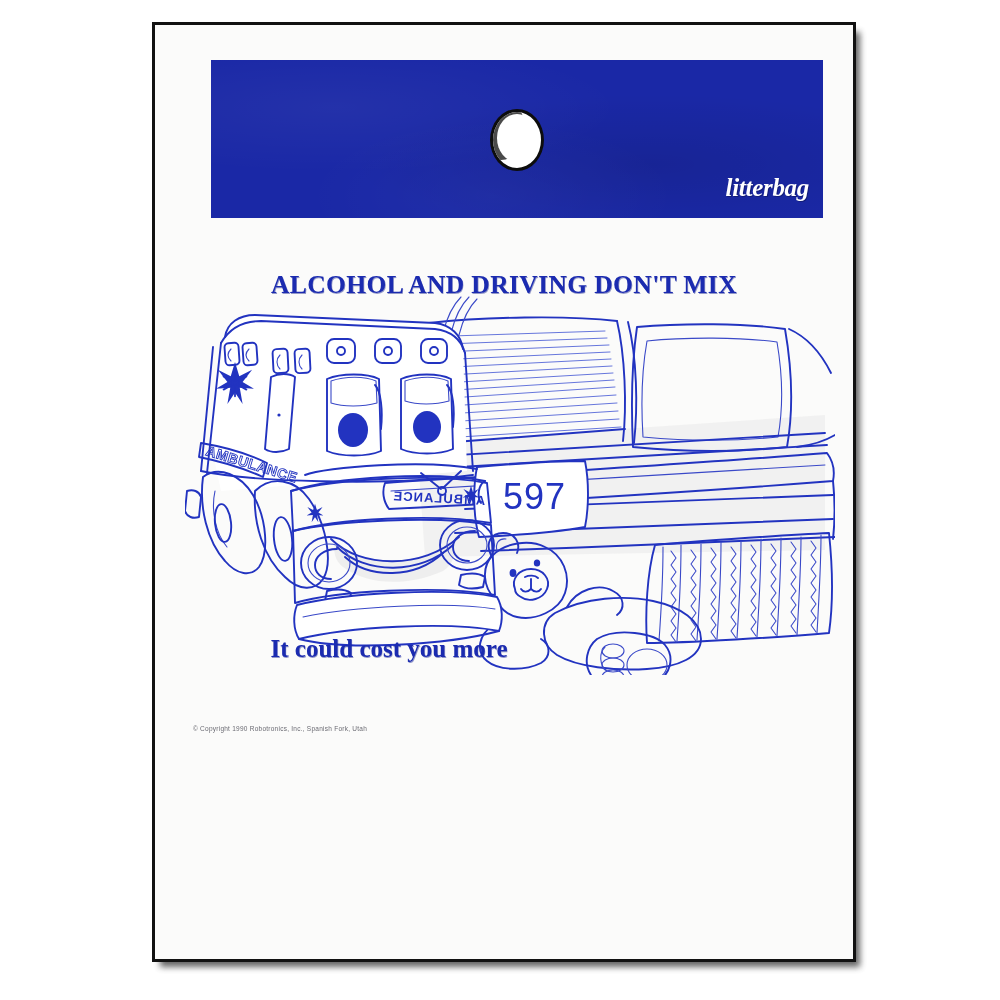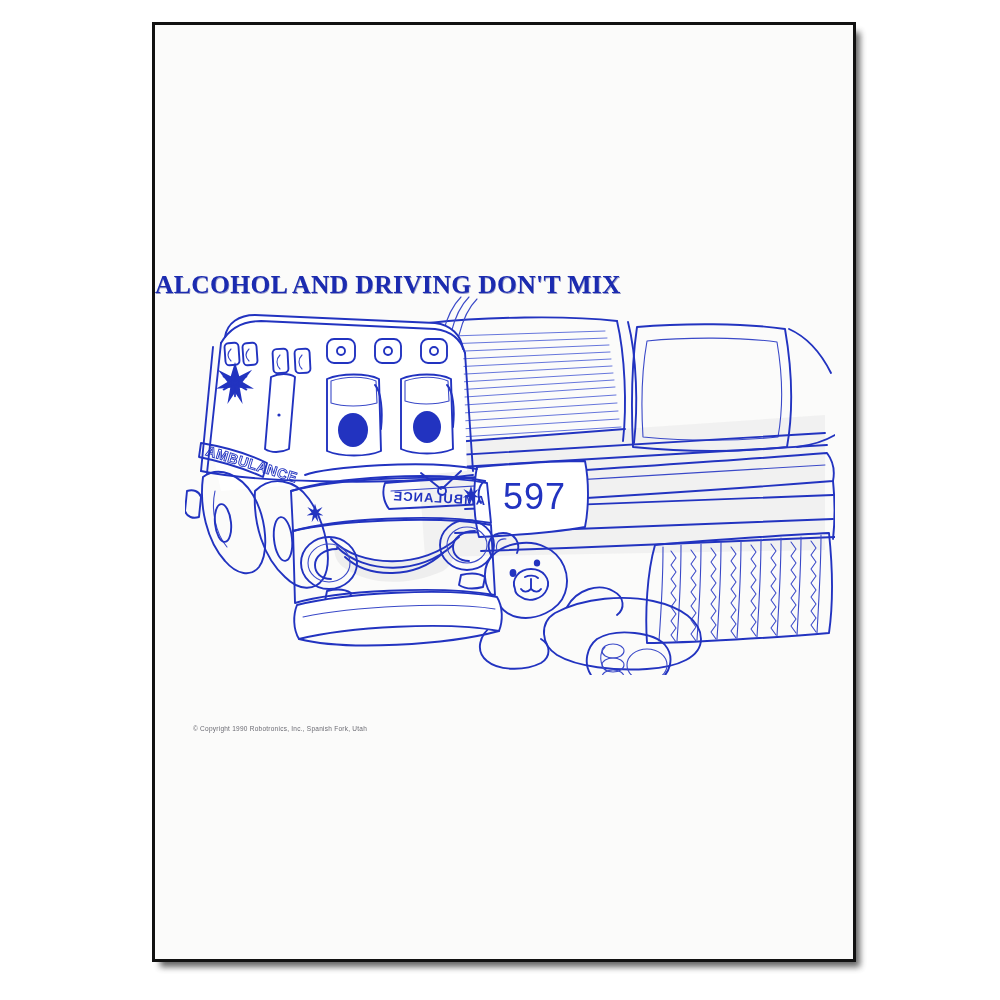--- a/index.html
+++ b/index.html
@@ -111,21 +111,21 @@
     text-shadow: 1px 1px 0 rgba(0,0,0,0.25);
     z-index: 2;
   }
 
   
   #headline {
     position: absolute;
     left: 0;
     right: 0;
     top: 245px;
-    text-align: left;
+    text-align: center;
     color: #1b2bb0;
     font-family: "Liberation Serif", serif;
     font-weight: bold;
     font-size: 25.5px;
     letter-spacing: 0.4px;
     text-shadow: 0.6px 0.6px 0 rgba(20,30,140,0.45);
   }
 
   
   #illustration {
@@ -167,20 +167,27 @@
 </style>
 </head>
 <body>
 
 <div id="stage">
 
   <div id="bag-shadow"></div>
 
   <div id="bag">
 
+    <div id="header-band">
+      <div id="hang-hole">
+        <div class="hole-shade"></div>
+        <div class="hole-face"></div>
+      </div>
+      <div id="brand-logo">litterbag</div>
+    </div>
 
     <div id="headline">ALCOHOL AND DRIVING DON'T MIX</div>
 
     <div id="illustration">
       <svg viewBox="0 0 650 380" xmlns="http://www.w3.org/2000/svg">
         <defs>
           <style>
             .ln  { fill:none; stroke:#2233c0; stroke-width:1.9; stroke-linecap:round; stroke-linejoin:round; }
             .lnt { fill:none; stroke:#3a49c8; stroke-width:1.1; stroke-linecap:round; stroke-linejoin:round; }
             .lnh { fill:none; stroke:#5566d8; stroke-width:0.9; stroke-linecap:round; }
@@ -417,18 +424,19 @@
           <path class="pw" d="M112,310 C160,298 262,292 312,302 C318,312 318,326 314,336 C262,326 162,332 114,344 C108,334 108,320 112,310 Z"></path>
           <path class="ln" d="M112,310 C160,298 262,292 312,302 C318,312 318,326 314,336 C262,326 162,332 114,344 C108,334 108,320 112,310 Z"></path>
           <path class="lnt" d="M118,322 C166,312 262,306 310,314"></path>
 
           <path class="ln" d="M114,344 C160,356 262,350 314,336"></path>
         </g>
       </svg>
     </div>
 
     <div id="tagline">
+      <span class="line">It could cost you more</span>
     </div>
 
     <div id="copyright">© Copyright 1990 Robotronics, Inc., Spanish Fork, Utah</div>
 
   </div>
 </div>
 
 </body></html>

